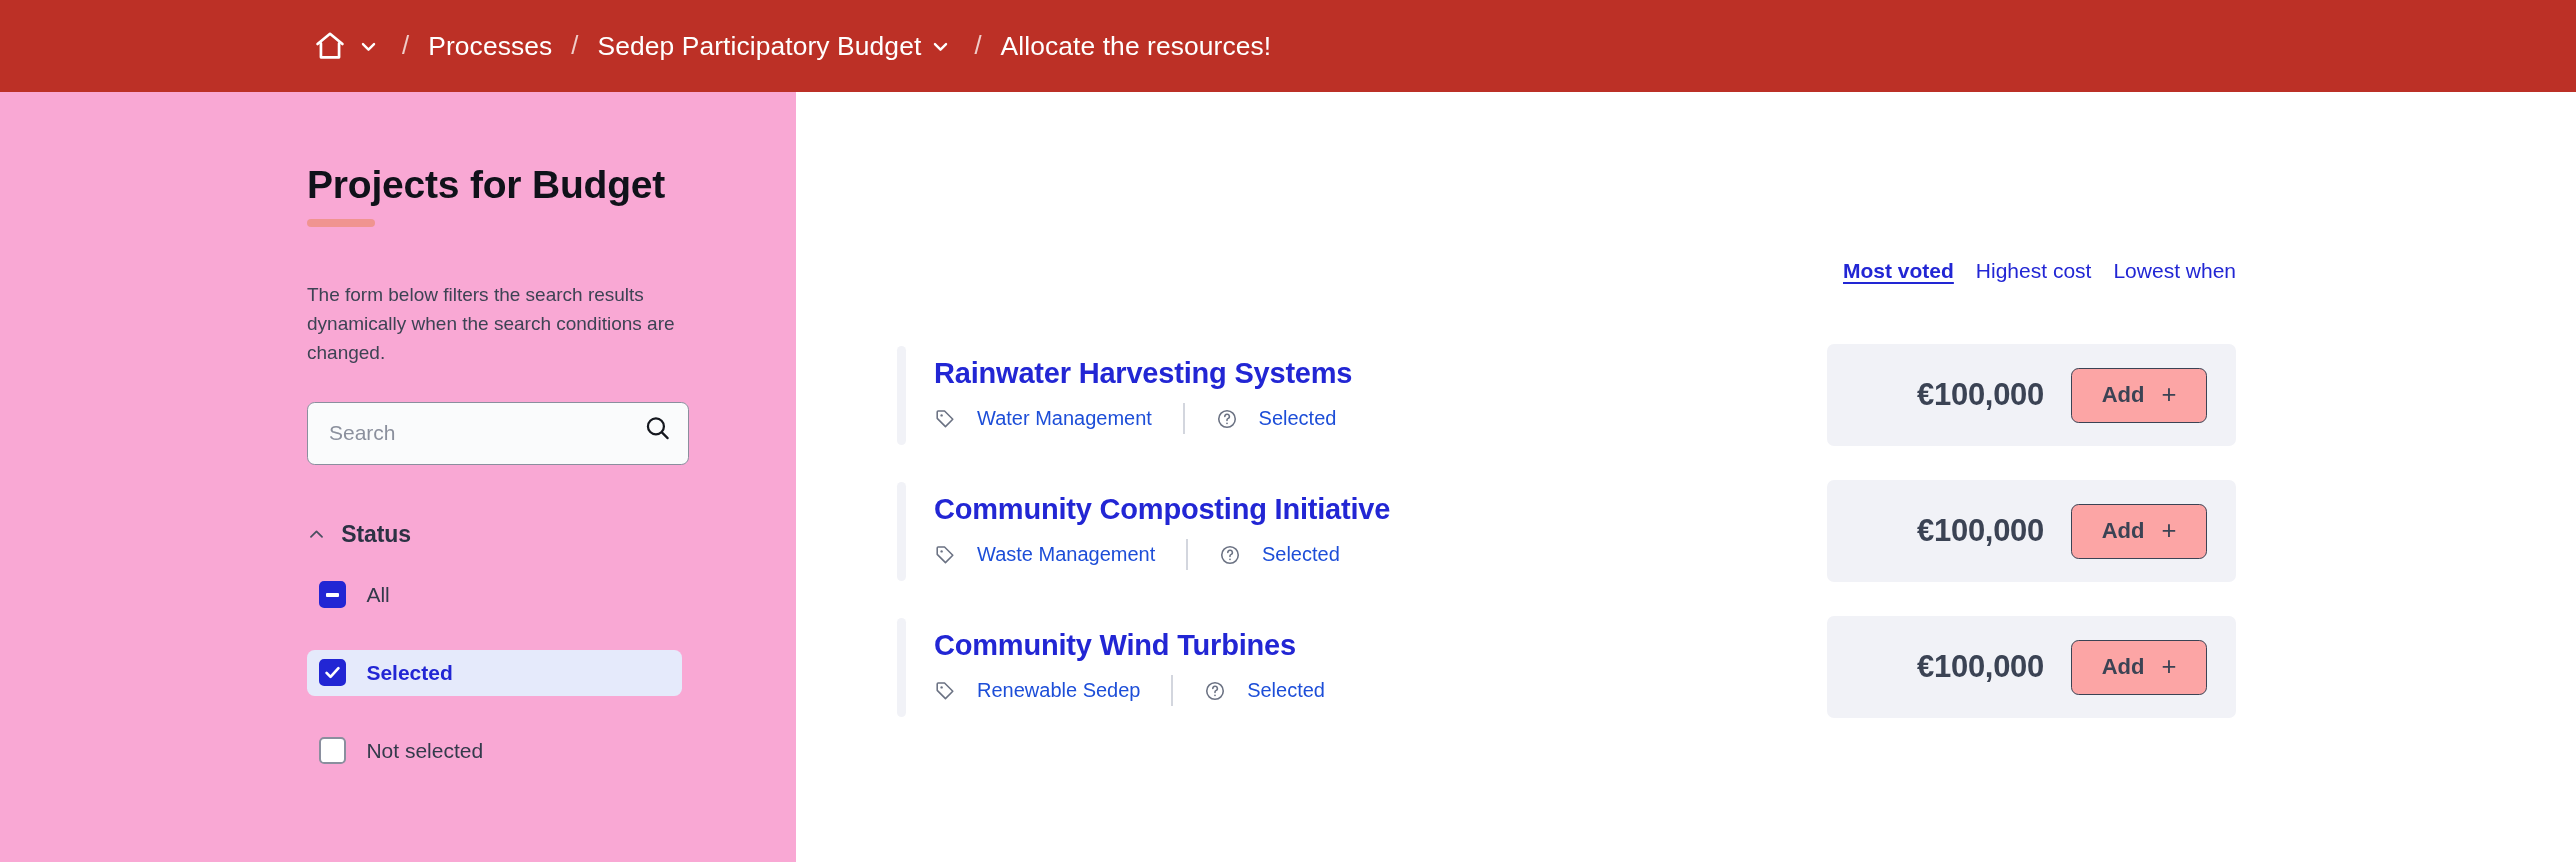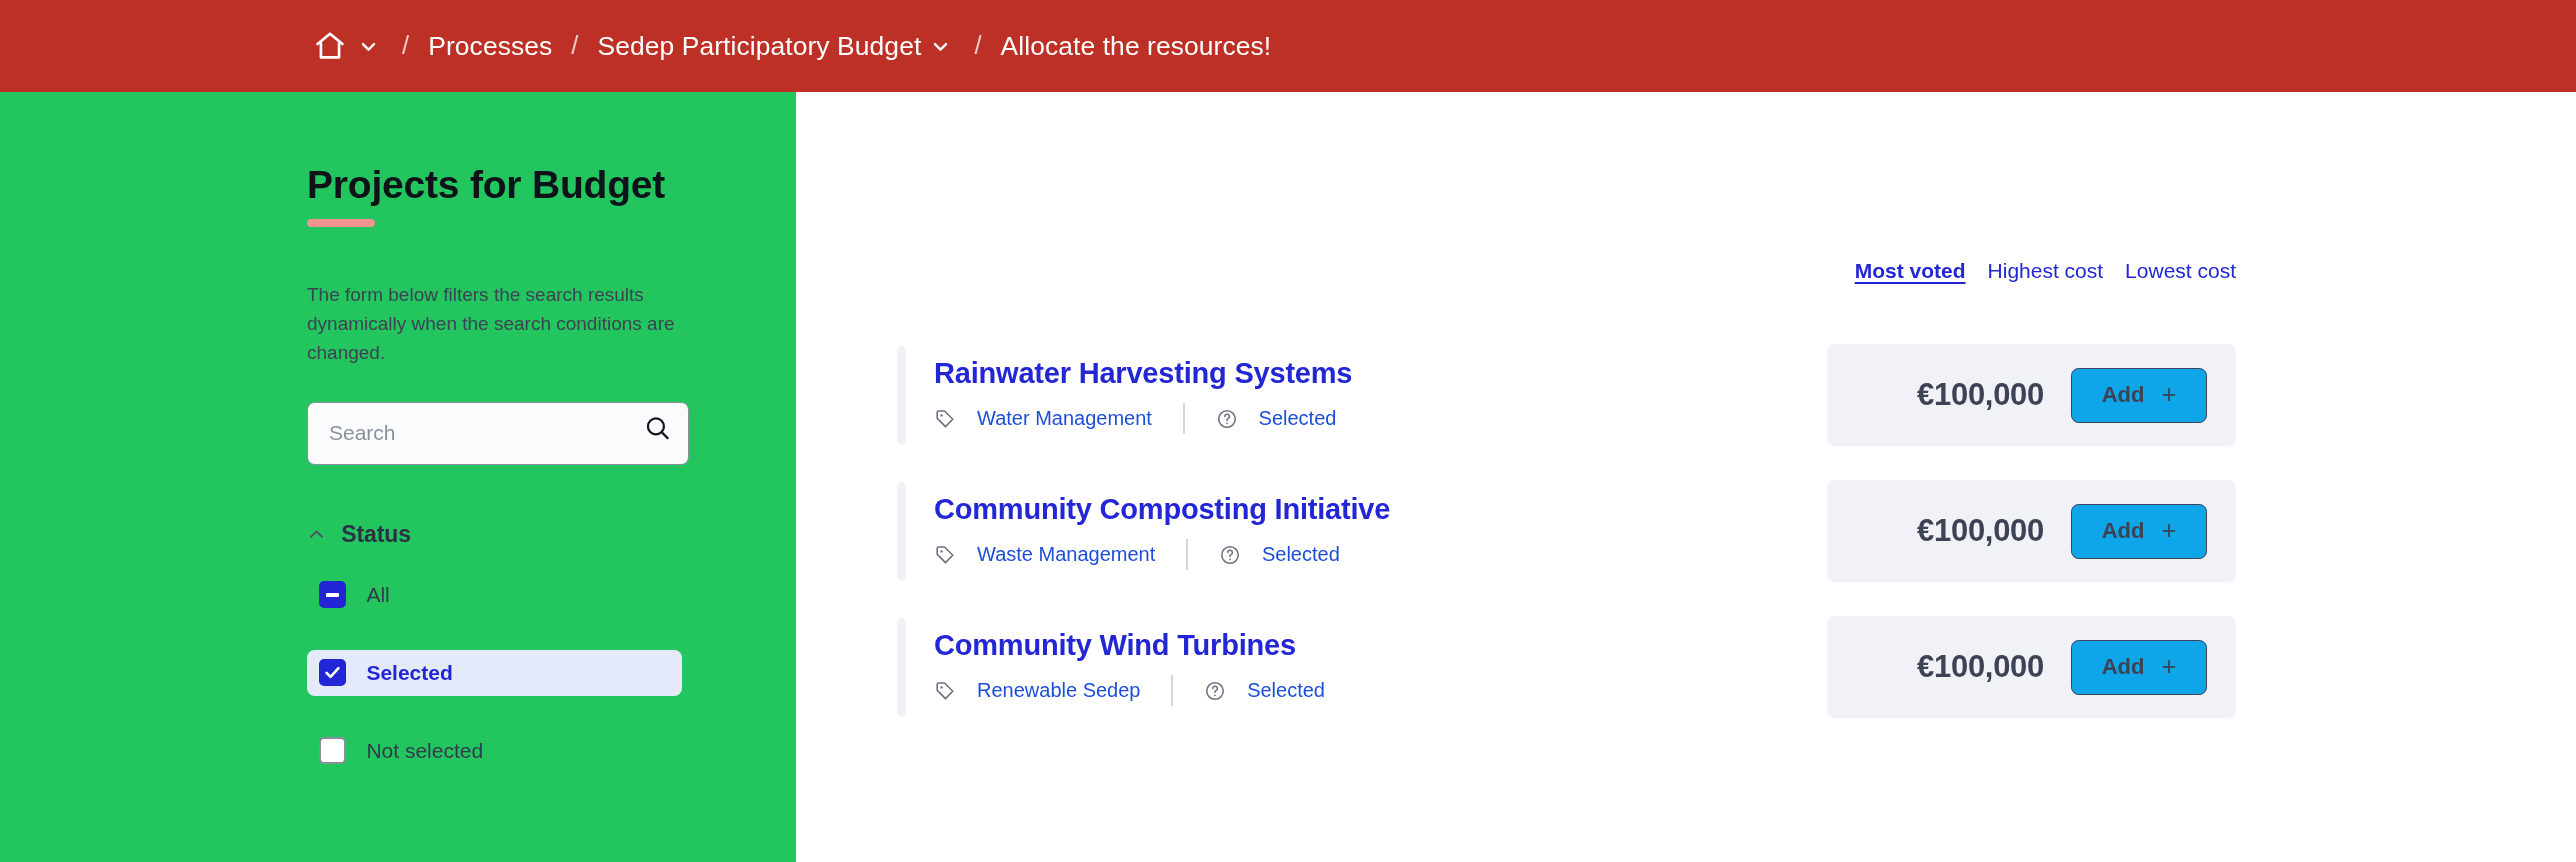--- a/index.html
+++ b/index.html
@@ -69,21 +69,21 @@
     line-height: 1;
     white-space: nowrap;
     letter-spacing: 0.1px;
   }
 
   
   .sidebar {
     position: absolute;
     left: 0; top: 92px;
     width: 796px; height: 770px;
-    background: #22c55e;
+    background: #f9a8d4;
   }
   .side-inner {
     padding: 0 0 0 307px;
   }
   .side-title {
     margin: 0;
     padding-top: 72px;
     font-size: 39px;
     font-weight: 700;
     color: #10121a;
@@ -279,21 +279,21 @@
     color: #3b4354;
     letter-spacing: -0.3px;
     white-space: nowrap;
   }
   .add-btn {
     height: 55px;
     min-width: 136px;
     padding: 0 19px;
     border: 1.7px solid #3b4354;
     border-radius: 7.7px;
-    background: #0ea5e9;
+    background: #fca5a5;
     color: #3b4354;
     font-size: 22px;
     font-weight: 700;
     font-family: "Liberation Sans", sans-serif;
     display: flex;
     align-items: center;
     justify-content: center;
     gap: 17px;
     cursor: pointer;
   }
@@ -390,21 +390,21 @@
 
     </div>
   </div>
 </aside>
 
 <main class="main">
 
   <div class="sort-bar">
     <a class="sort-link active" href="#">Most voted</a>
     <a class="sort-link" href="#">Highest cost</a>
-    <a class="sort-link" href="#">Lowest cost</a>
+    <a class="sort-link" href="#">Lowest when</a>
   </div>
 
   <div class="rows">
 
     <div class="prow">
       <div class="pcard">
         <span class="pcard-bar"></span>
         <a class="ptitle" href="#">Rainwater Harvesting Systems</a>
         <div class="pmeta">
           <span class="pmeta-item">

